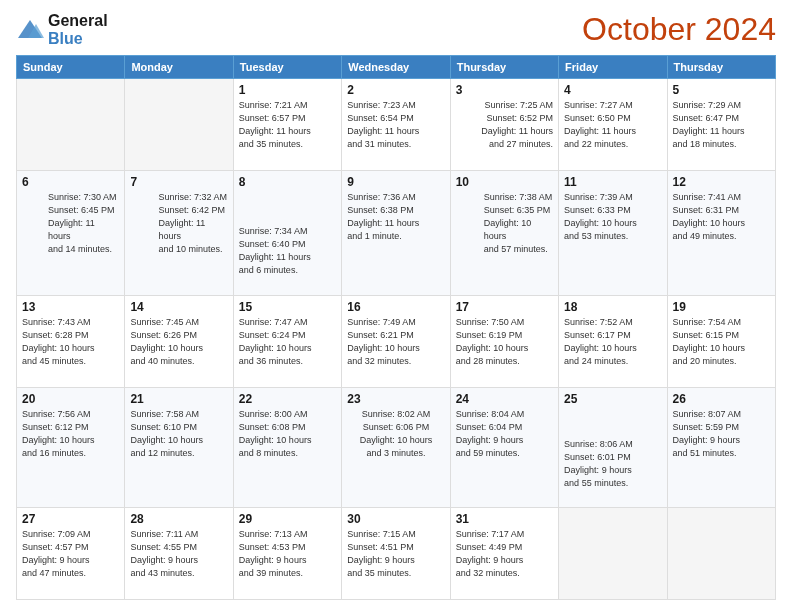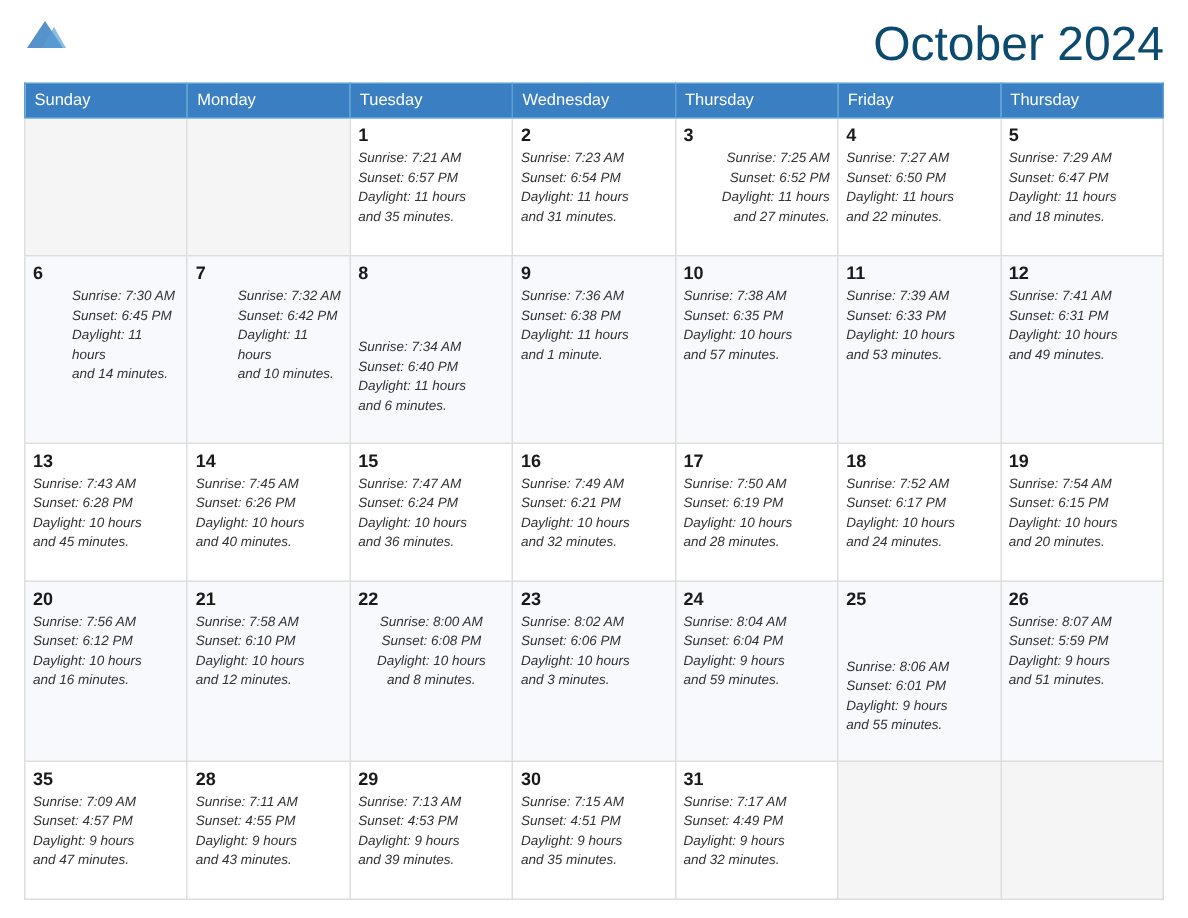--- a/index.html
+++ b/index.html
@@ -31,40 +31,40 @@
     .logo-icon {
       width: 28px;
       height: 24px;
     }
     .title-block {
       text-align: right;
     }
     .month-title {
       font-size: 32px;
       font-weight: 300;
-      color: #0c4a6e;
+      color: #c2410c;
       line-height: 1.1;
     }
     .location-title {
       font-size: 14px;
       color: #555;
       margin-top: 2px;
     }
     .calendar {
       flex: 1;
       border: 1px solid #ccc;
       border-collapse: collapse;
       width: 100%;
       table-layout: fixed;
     }
     .calendar th {
       background-color: #3a7fc1;
       color: #fff;
       font-size: 11px;
-      font-weight: normal;
+      font-weight: bold;
       text-align: left;
       padding: 5px 6px;
       border: 1px solid #5a9fd4;
     }
     .calendar td {
       border: 1px solid #ddd;
       vertical-align: top;
       padding: 4px 5px;
       font-size: 9.5px;
       color: #333;
@@ -77,36 +77,39 @@
     .day-number {
       font-size: 12px;
       font-weight: bold;
       color: #1a1a1a;
       margin-bottom: 2px;
     }
     .day-info {
       font-size: 9px;
       line-height: 1.45;
       color: #333;
-      font-style: italic;
     }
     .empty-cell {
       background: #f5f5f5 !important;
     }
   </style>
 </head>
 <body>
 
 <div class="page">
   <div class="header">
     <div class="logo">
       <svg class="logo-icon" viewBox="0 0 28 24" xmlns="http://www.w3.org/2000/svg">
         <polygon points="14,2 26,20 2,20" fill="#3a7fc1" opacity="0.85"></polygon>
         <polygon points="20,6 28,20 12,20" fill="#5a9fd4" opacity="0.7"></polygon>
       </svg>
+      <div>
+        <div style="font-size:16px;font-weight:bold;color:#1a1a1a;line-height:1.1;">General</div>
+        <div style="font-size:16px;font-weight:bold;color:#3a7fc1;line-height:1.1;">Blue</div>
+      </div>
     </div>
     <div class="title-block">
       <div class="month-title">October 2024</div>
     </div>
   </div>
 
   <table class="calendar">
     <thead>
       <tr>
         <th>Sunday</th>
@@ -182,21 +185,21 @@
           </td>
           <td>
             <div class="day-number">9</div>
             <div class="day-info" style="white-space: pre-line;">Sunrise: 7:36 AM
 Sunset: 6:38 PM
 Daylight: 11 hours
 and 1 minute.</div>
           </td>
           <td>
             <div class="day-number">10</div>
-            <div class="day-info" style="white-space: pre-line;">Sunrise: 7:38 AM
+            <div class="day-info" style="white-space: pre-line; margin-left: 28px;">Sunrise: 7:38 AM
 Sunset: 6:35 PM
 Daylight: 10 hours
 and 57 minutes.</div>
           </td>
           <td>
             <div class="day-number">11</div>
             <div class="day-info" style="white-space: pre-line;">Sunrise: 7:39 AM
 Sunset: 6:33 PM
 Daylight: 10 hours
 and 53 minutes.</div>
@@ -270,28 +273,28 @@
           </td>
           <td>
             <div class="day-number">21</div>
             <div class="day-info" style="white-space: pre-line;">Sunrise: 7:58 AM
 Sunset: 6:10 PM
 Daylight: 10 hours
 and 12 minutes.</div>
           </td>
           <td>
             <div class="day-number">22</div>
-            <div class="day-info" style="white-space: pre-line; text-align: center;">Sunrise: 8:00 AM
+            <div class="day-info" style="white-space: pre-line;">Sunrise: 8:00 AM
 Sunset: 6:08 PM
 Daylight: 10 hours
 and 8 minutes.</div>
           </td>
           <td>
             <div class="day-number">23</div>
-            <div class="day-info" style="white-space: pre-line;">Sunrise: 8:02 AM
+            <div class="day-info" style="white-space: pre-line; text-align: center;">Sunrise: 8:02 AM
 Sunset: 6:06 PM
 Daylight: 10 hours
 and 3 minutes.</div>
           </td>
           <td>
             <div class="day-number">24</div>
             <div class="day-info" style="white-space: pre-line;">Sunrise: 8:04 AM
 Sunset: 6:04 PM
 Daylight: 9 hours
 and 59 minutes.</div>
@@ -306,21 +309,21 @@
           <td>
             <div class="day-number">26</div>
             <div class="day-info" style="white-space: pre-line;">Sunrise: 8:07 AM
 Sunset: 5:59 PM
 Daylight: 9 hours
 and 51 minutes.</div>
           </td>
         </tr>
         <tr>
           <td>
-            <div class="day-number">35</div>
+            <div class="day-number">27</div>
             <div class="day-info" style="white-space: pre-line;">Sunrise: 7:09 AM
 Sunset: 4:57 PM
 Daylight: 9 hours
 and 47 minutes.</div>
           </td>
           <td>
             <div class="day-number">28</div>
             <div class="day-info" style="white-space: pre-line;">Sunrise: 7:11 AM
 Sunset: 4:55 PM
 Daylight: 9 hours

